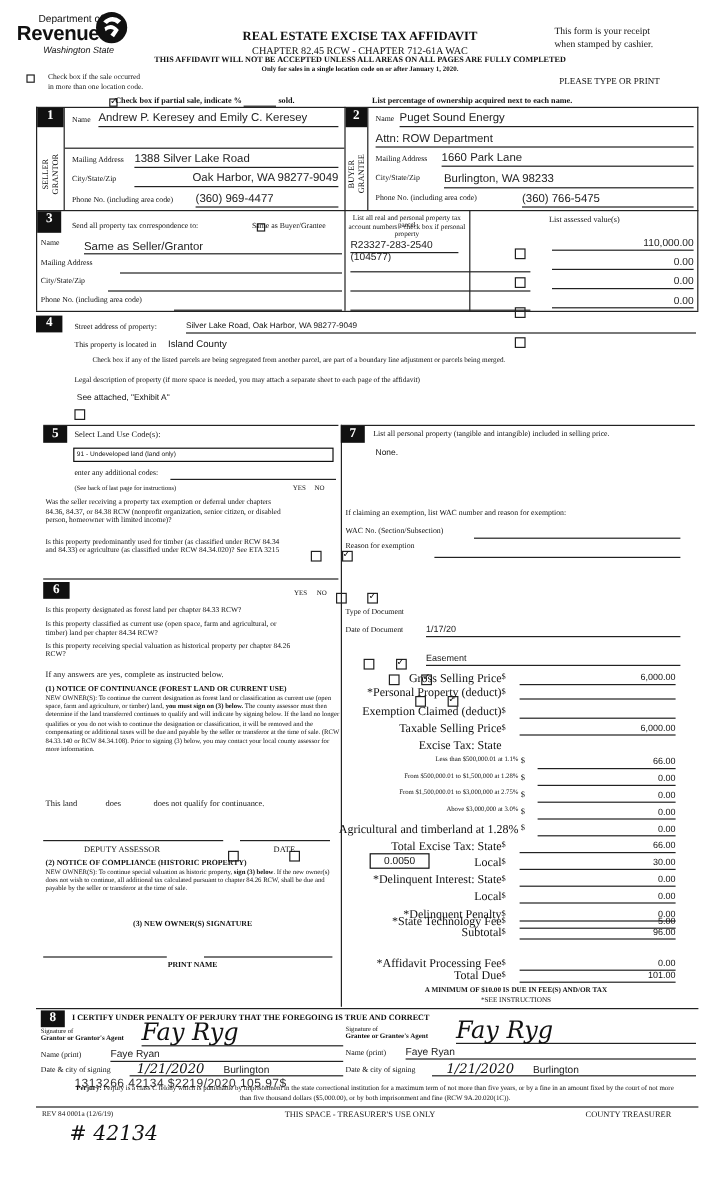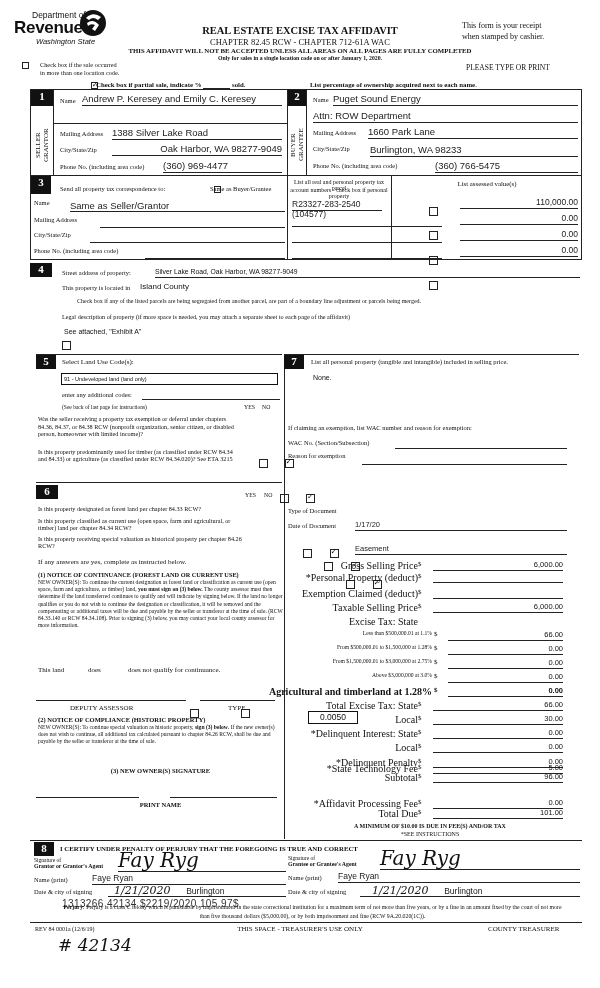--- a/index.html
+++ b/index.html
@@ -187,21 +187,21 @@
 
 <div class="abs para" style="left:38px;top:666px;">This land</div>
 <span class="abs box" style="left:72px;top:665px;"></span>
 <div class="abs para" style="left:88px;top:666px;">does</div>
 <span class="abs box" style="left:112px;top:665px;"></span>
 <div class="abs para" style="left:128px;top:666px;">does not qualify for continuance.</div>
 
 <div class="hline" style="left:36px;top:700px;width:150px;"></div>
 <div class="hline" style="left:200px;top:700px;width:75px;"></div>
 <div class="abs para" style="left:70px;top:704px;">DEPUTY ASSESSOR</div>
-<div class="abs para" style="left:228px;top:704px;">TYPE</div>
+<div class="abs para" style="left:228px;top:704px;">DATE</div>
 
 <div class="abs para bold" style="left:38px;top:716px;font-size:6.5px;">(2) NOTICE OF COMPLIANCE (HISTORIC PROPERTY)</div>
 <p class="abs para" style="left:38px;top:724px;width:245px;font-size:5.6px;line-height:7.2px;"><span>NEW OWNER(S): To continue special valuation as historic property, </span><b>sign (3) below</b><span>. If the new owner(s) does not wish to continue, all additional tax calculated pursuant to chapter 84.26 RCW, shall be due and payable by the seller or transferor at the time of sale.</span></p>
 <div class="abs bold center" style="left:38px;top:767px;width:245px;font-size:6.5px;">(3) NEW OWNER(S) SIGNATURE</div>
 <div class="hline" style="left:36px;top:797px;width:103px;"></div>
 <div class="hline" style="left:170px;top:797px;width:107px;"></div>
 <div class="abs bold center" style="left:38px;top:801px;width:245px;font-size:6.5px;">PRINT NAME</div>
 
 
 <div class="vline" style="left:284px;top:354px;height:485px;"></div>
@@ -256,21 +256,21 @@
 <div class="tax-row" style="top:658px;">
   <span class="tl small">From $1,500,000.01 to $3,000,000 at 2.75%</span>
     <span class="ds small">$</span>
     <span class="tv small">0.00</span>
 </div>
 <div class="tax-row" style="top:672px;">
   <span class="tl small">Above $3,000,000 at 3.0%</span>
     <span class="ds small">$</span>
     <span class="tv small">0.00</span>
 </div>
-<div class="tax-row" style="top:686px;font-weight:bold;">
+<div class="tax-row" style="top:686px;">
   <span class="tl" style="right:138px;">Agricultural and timberland at 1.28%</span>
     <span class="ds small">$</span>
     <span class="tv small">0.00</span>
 </div>
 <div class="tax-row" style="top:700px;">
   <span class="tl">Total Excise Tax: State</span>
     <span class="ds">$</span>
     <span class="tv">66.00</span>
 </div>
 <div class="tax-row" style="top:714px;">

